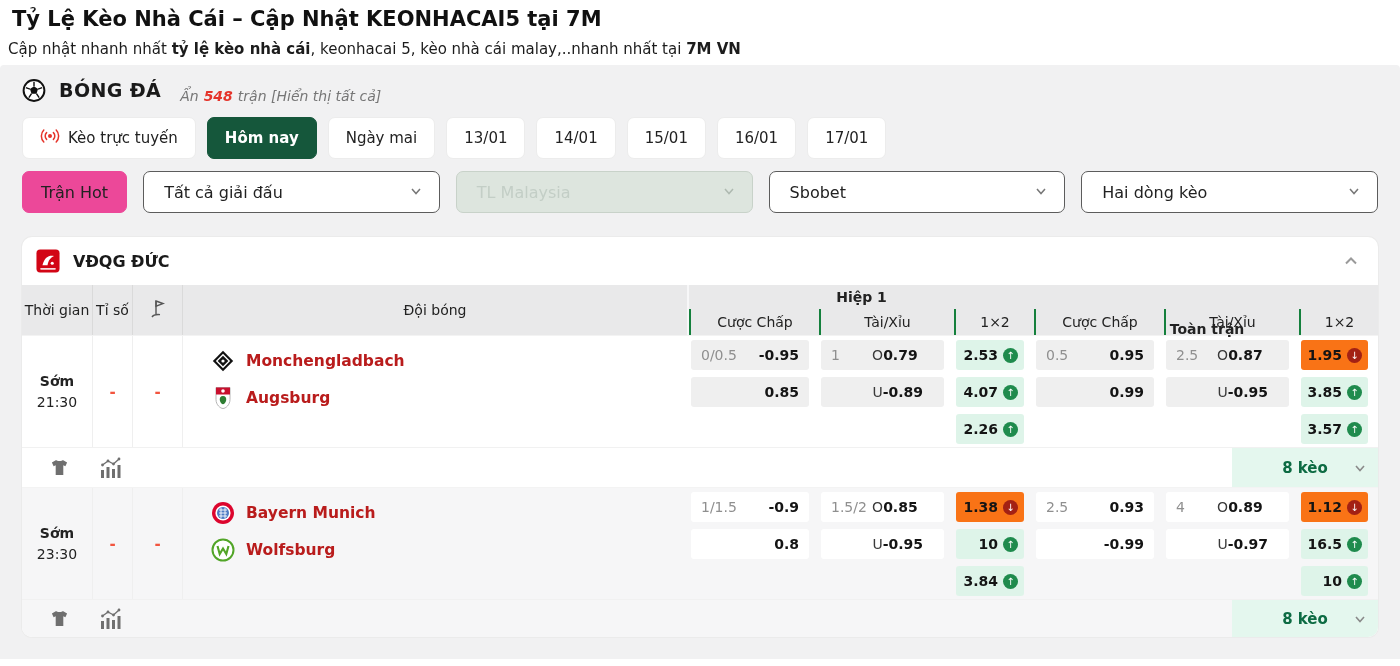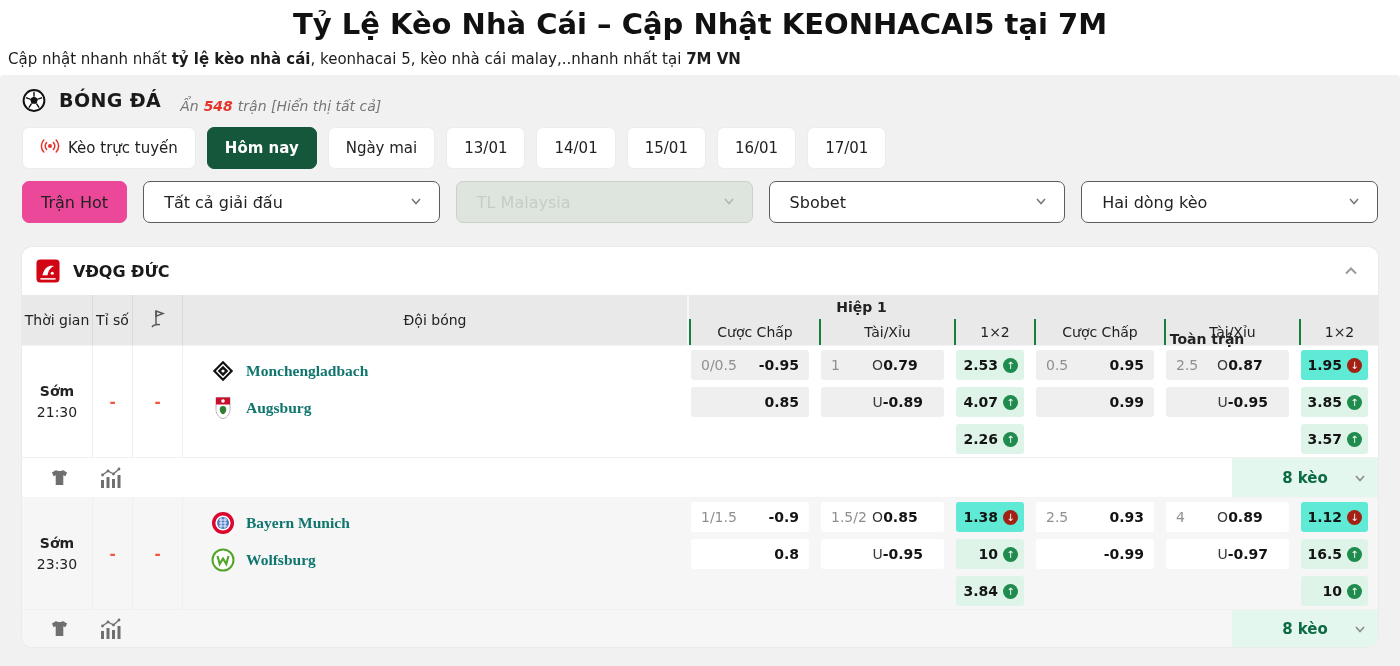--- a/index.html
+++ b/index.html
@@ -4,22 +4,22 @@
 <title>Keonhacai</title>
 <style>
   * { box-sizing: border-box; margin: 0; padding: 0; }
   html,body { background:#fff; }
   body {
     width:1400px; height:666px; overflow:hidden;
     font-family:"DejaVu Sans","Liberation Sans",sans-serif;
     color:#1a1a1a;
   }
   .title {
-    text-align:center; font-size:29px; font-weight:700;
-    padding:7px 0 9px; color:#111;
+    text-align:left; font-size:21px; font-weight:700;
+    padding:7px 12px 9px; color:#111;
   }
   .subtitle { font-size:15px; color:#1c1c1c; padding:0 0 7px 8px; }
   .subtitle span, .subtitle b { white-space:pre; }
 
   
   .panel { background:#f1f1f2; padding:2px 22px 10px; height:594px; border-radius:4px 4px 0 0; }
 
   .sport-header { display:flex; align-items:center; gap:13px; height:46px; }
   .sport-title { font-size:19px; font-weight:700; letter-spacing:.4px; }
   .hidden-info { font-style:italic; color:#767676; font-size:14px; display:inline-flex; gap:5px; margin-left:6px;margin-top:12px; }
@@ -69,35 +69,35 @@
   
   .match { grid-template-rows:repeat(3,37px); background:#fff; border-top:1px solid #f3f3f3; }
   .match.alt { background:#f6f6f7; }
   .cell-time { grid-column:1; grid-row:1/4; display:flex; flex-direction:column; align-items:center; justify-content:center; gap:5px; font-size:14px; color:#222; border-right:1px solid #efefef; }
   .time-label { font-weight:600; }
   .cell-mid { display:flex; align-items:center; justify-content:center; grid-row:1/4; border-right:1px solid #efefef; }
   .cell-mid.c2 { grid-column:2; } .cell-mid.c3 { grid-column:3; }
   .dash { color:#f2553f; font-weight:700; font-size:15px; }
   .cell-teams { grid-column:4; grid-row:1/4; display:grid; grid-template-rows:37px 37px; align-items:center; padding:6px 0 0 28px; }
   .team-row { display:flex; align-items:center; gap:11px; cursor:pointer; }
-  .team-name { font-size:15.5px; font-weight:600; color:#0f766e;font-family:Liberation Serif, serif; }
+  .team-name { font-size:15.5px; font-weight:600; color:#b91c1c; }
   .badge { width:24px; height:24px; display:flex; align-items:center; justify-content:center; }
 
   .ocell { margin:4px 10px 3px 2px; border-radius:3px; display:flex; align-items:center; font-size:14px; cursor:pointer; }
   .hc-cell { background:#efefef; justify-content:space-between; padding:0 10px; }
   .ou-cell { background:#efefef; padding:0 10px; }
   .match.alt .hc-cell, .match.alt .ou-cell { background:#fff; }
   .line { color:#8f8f8f; }
   .ou-cell .line { width:42px; text-align:left; }
   .ou-cell .side { flex:1; text-align:center; color:#3a3a3a; }
   .ou-cell .odds { width:52px; text-align:left; }
   .odds { font-weight:700; color:#141414; }
   .x12-cell { justify-content:flex-end; gap:5px; padding:0 6px 0 10px; }
   .x12-cell.up { background:#def4e9; }
-  .x12-cell.down { background:#5eead4; }
+  .x12-cell.down { background:#f97316; }
   .arrow { width:15px; height:15px; border-radius:50%; color:#fff; font-size:10px; line-height:15px; display:flex; align-items:center; justify-content:center; flex:0 0 15px; }
   .x12-cell.up .arrow { background:#1f8b4d; }
   .x12-cell.down .arrow { background:#a32114; }
 
   .mfooter { display:flex; align-items:center; height:40px; border-top:1px solid #f1f1f1; padding-left:28px; gap:30px; background:#fff; }
   .mfooter.alt { background:#f6f6f7; height:38px; }
   .tool { display:flex; cursor:pointer; }
   .keo-box { margin-left:auto; width:146px; align-self:stretch; background:#e4f7ee; display:flex; align-items:center; justify-content:center; position:relative; cursor:pointer; }
   .keo-label { font-weight:700; color:#0d6b43; font-size:15px; }
   .keo-chevron { position:absolute; right:10px; top:50%; transform:translateY(-50%); display:flex; }

